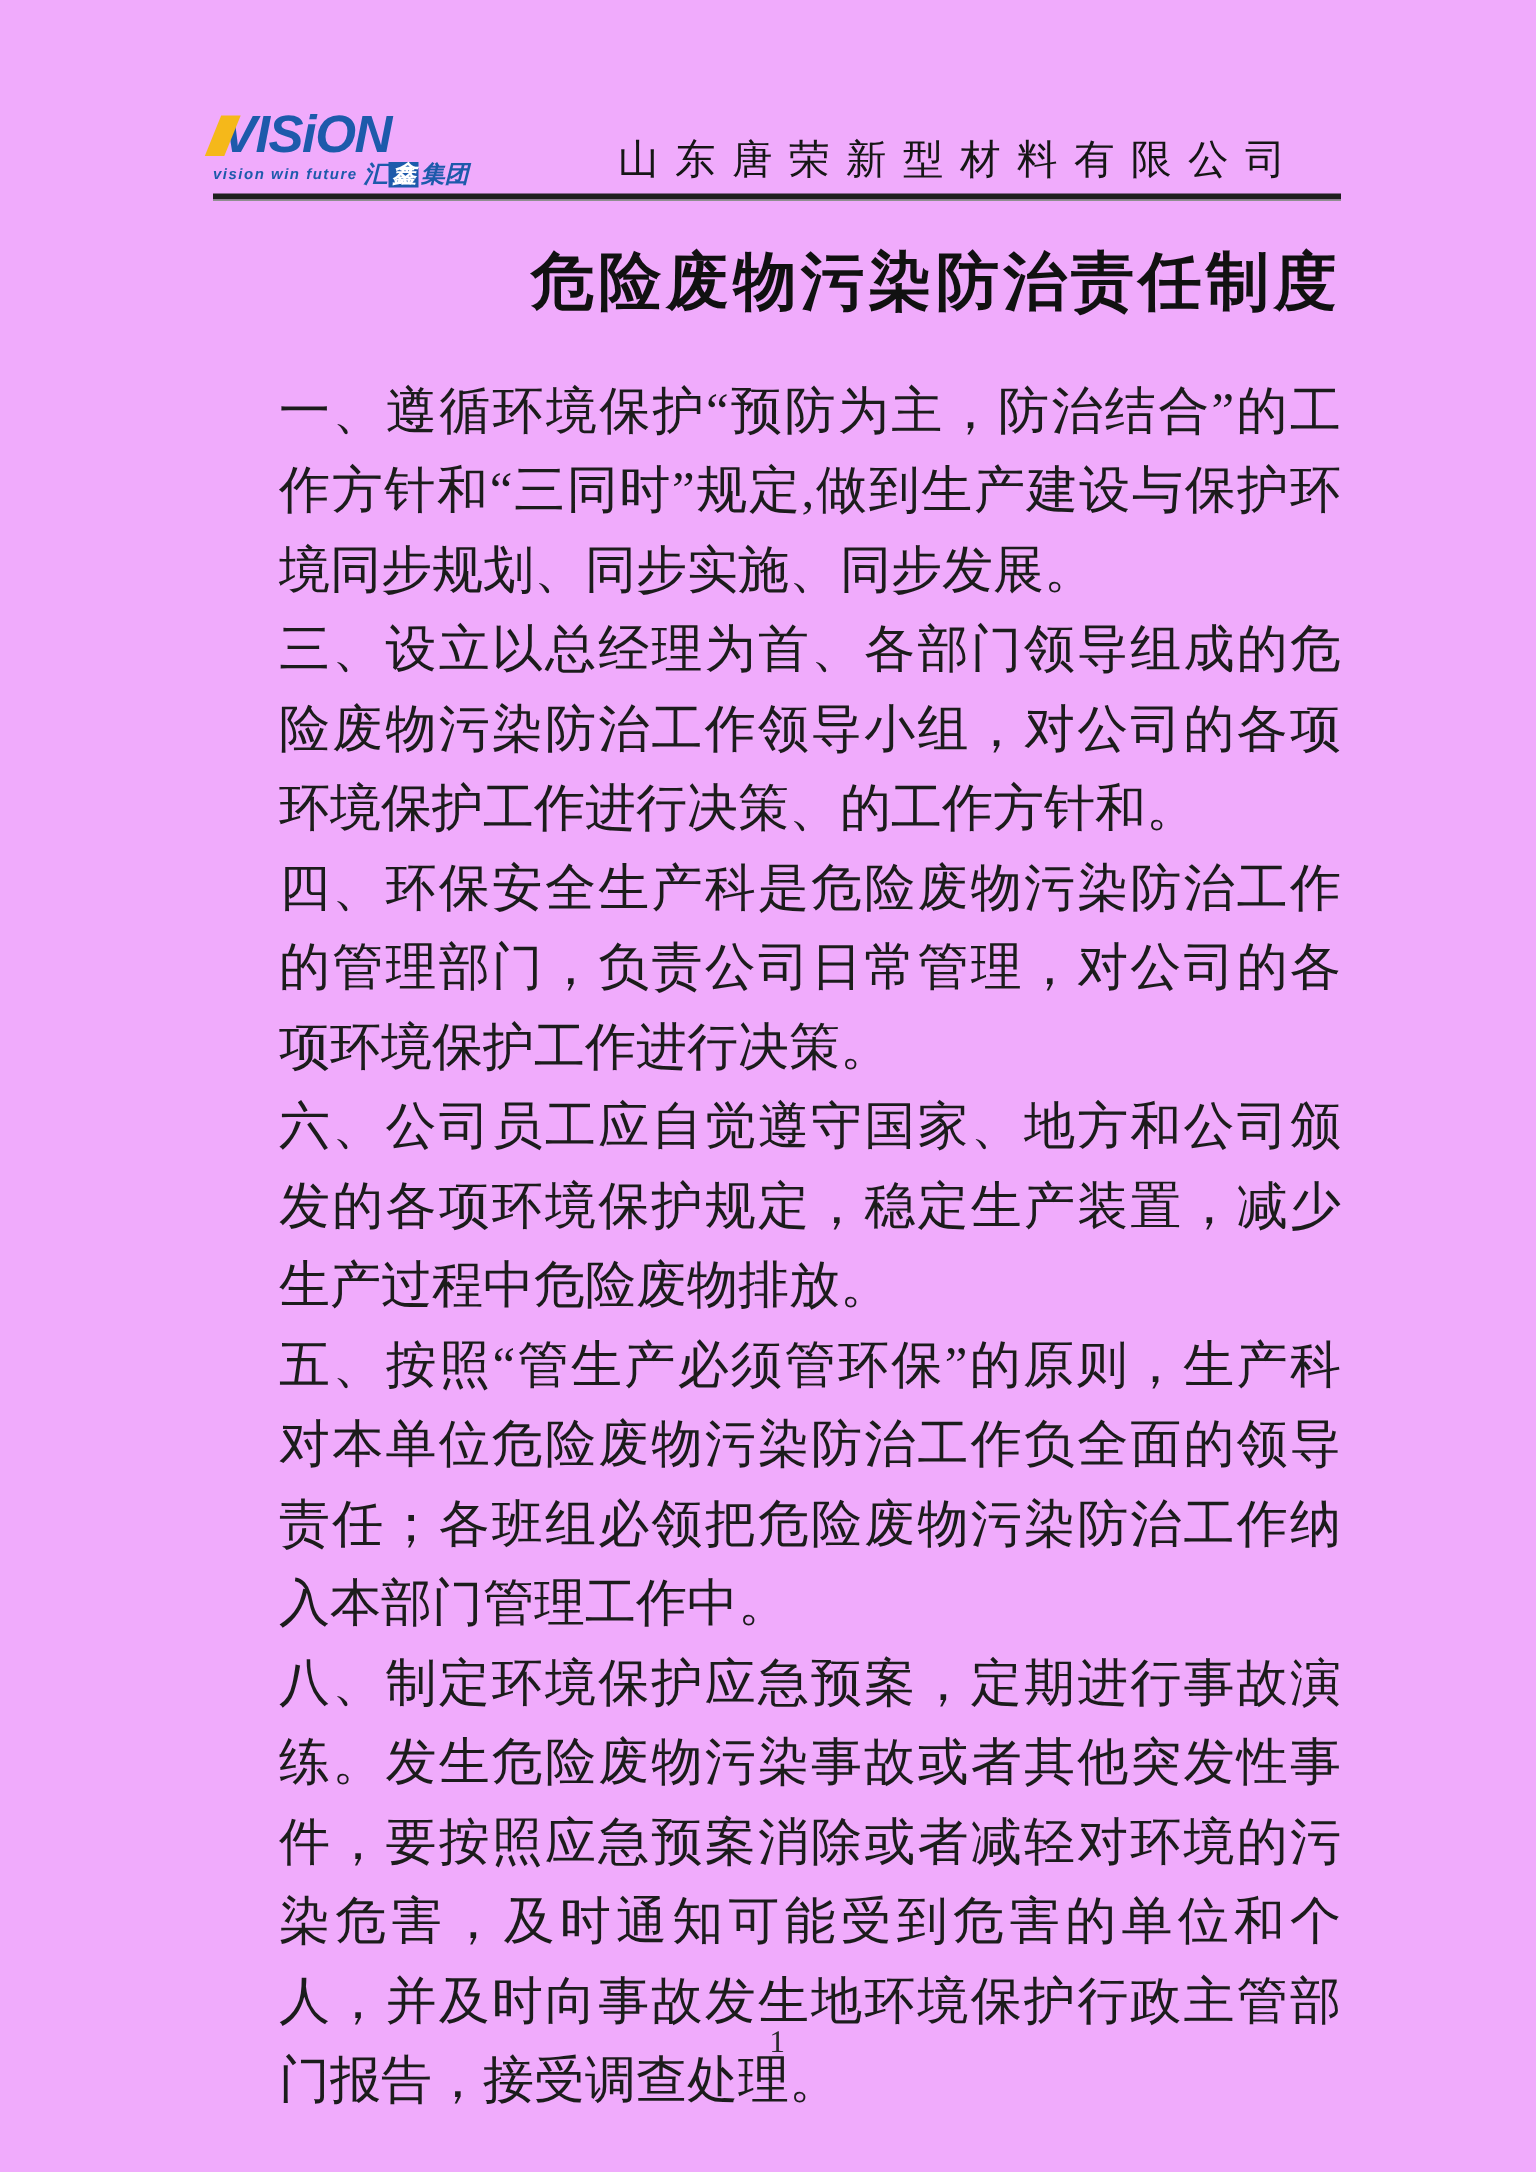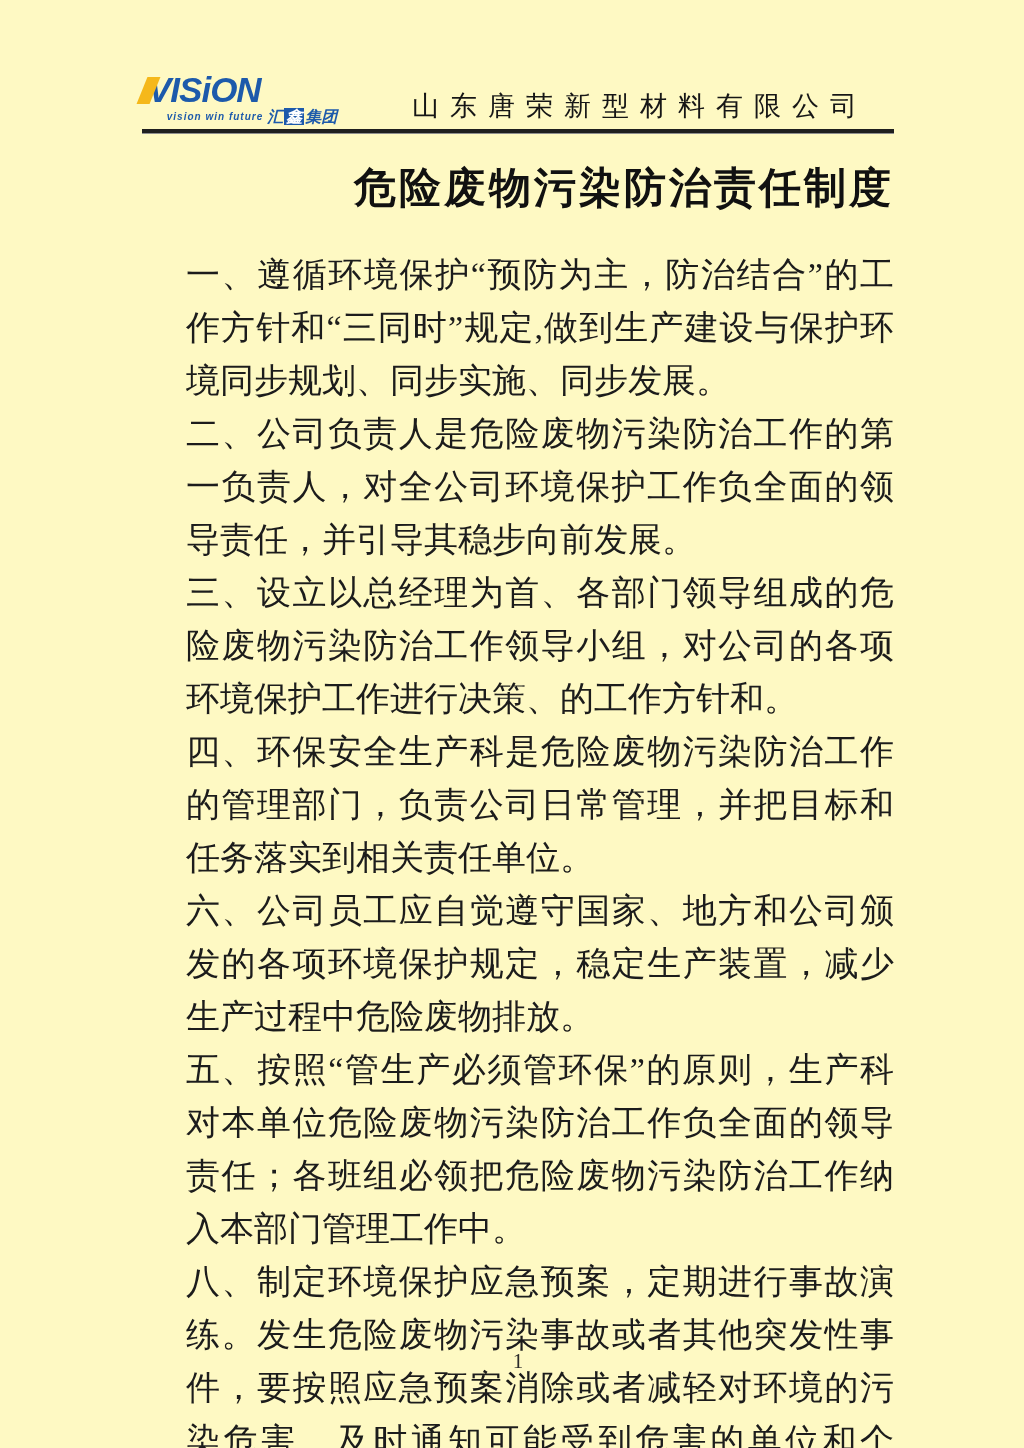--- a/index.html
+++ b/index.html
@@ -8,21 +8,21 @@
     width: 1024px; height: 1448px;
     background: #ffffff;
     font-family: "Liberation Serif", "DejaVu Serif", serif;
     color: #1b1b1b;
     overflow: hidden;
   }
   .page {
     position: relative;
     width: 1024px; height: 1448px;
     padding: 0 130px 0 142px;
-    background: #fef9c3;
+    background: #f0abfc;
   }
 
   
   .header { padding-top: 72px; }
   .header-inner {
     display: flex;
     align-items: flex-end;
     justify-content: flex-start;
     padding-bottom: 4px;
   }
@@ -37,21 +37,21 @@
     margin-bottom: 3px;
   }
   .logo-brand {
     font-family: "Liberation Sans", "DejaVu Sans", sans-serif;
     font-style: italic;
     font-weight: 900;
     font-size: 35px;
     letter-spacing: -1px;
     color: #1d5aab;
   }
-  .logo-bottom { display: flex; align-items: flex-end; margin-top: 2px; white-space: nowrap; justify-content: center; }
+  .logo-bottom { display: flex; align-items: flex-end; margin-top: 2px; white-space: nowrap; }
   .logo-tagline {
     font-family: "Liberation Sans", "DejaVu Sans", sans-serif;
     font-style: italic;
     font-weight: 700;
     font-size: 10px;
     letter-spacing: 1px;
     color: #1d5aab;
     margin-right: 4px;
     padding-bottom: 3px;
   }
@@ -132,23 +132,22 @@
       </div>
       <div class="company-name">山东唐荣新型材料有限公司</div>
     </div>
     <div class="header-rule"></div>
   </div>
 
   <h1 class="doc-title">危险废物污染防治责任制度</h1>
 
   <div class="doc-body">
     <p>一、遵循环境保护“预防为主，防治结合”的工作方针和“三同时”规定,做到生产建设与保护环境同步规划、同步实施、同步发展。</p>
-    <p>二、公司负责人是危险废物污染防治工作的第一负责人，对全公司环境保护工作负全面的领导责任，并引导其稳步向前发展。</p>
     <p>三、设立以总经理为首、各部门领导组成的危险废物污染防治工作领导小组，对公司的各项环境保护工作进行决策、的工作方针和。</p>
-    <p>四、环保安全生产科是危险废物污染防治工作的管理部门，负责公司日常管理，并把目标和任务落实到相关责任单位。</p>
+    <p>四、环保安全生产科是危险废物污染防治工作的管理部门，负责公司日常管理，对公司的各项环境保护工作进行决策。</p>
     <p>六、公司员工应自觉遵守国家、地方和公司颁发的各项环境保护规定，稳定生产装置，减少生产过程中危险废物排放。</p>
     <p>五、按照“管生产必须管环保”的原则，生产科对本单位危险废物污染防治工作负全面的领导责任；各班组必领把危险废物污染防治工作纳入本部门管理工作中。</p>
     <p>八、制定环境保护应急预案，定期进行事故演练。发生危险废物污染事故或者其他突发性事件，要按照应急预案消除或者减轻对环境的污染危害，及时通知可能受到危害的单位和个人，并及时向事故发生地环境保护行政主管部门报告，接受调查处理。</p>
   </div>
 
   <div class="footer">
     <span>1</span>
   </div>
 
 </div>

